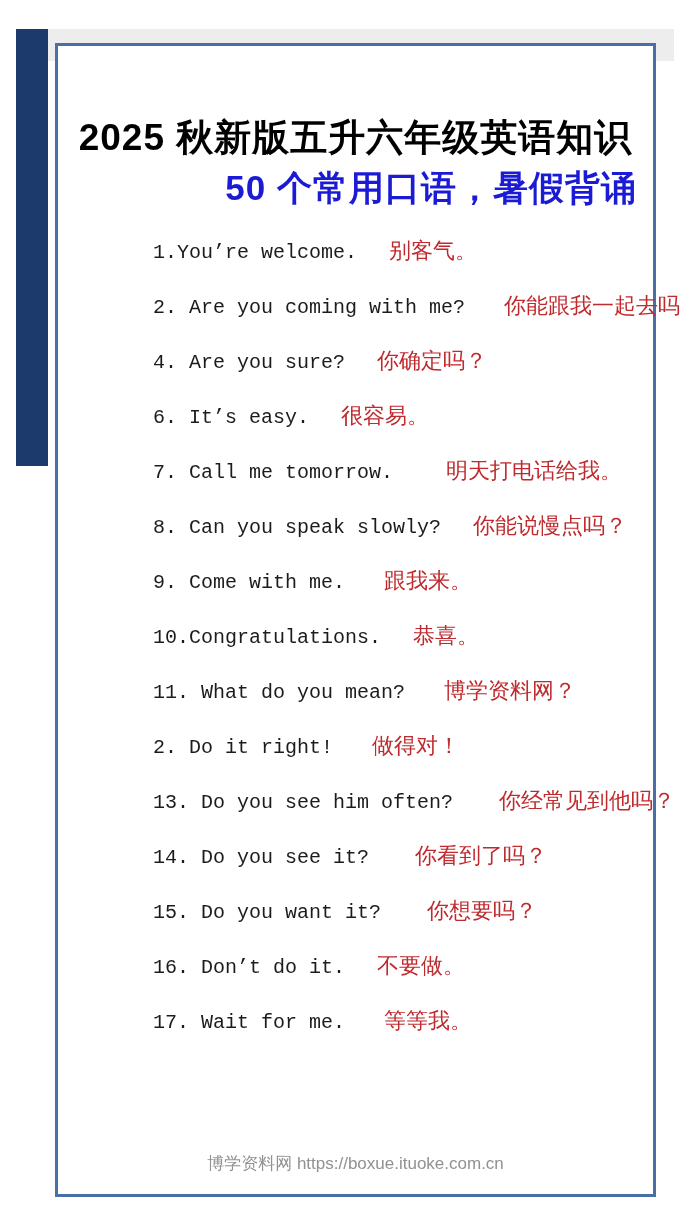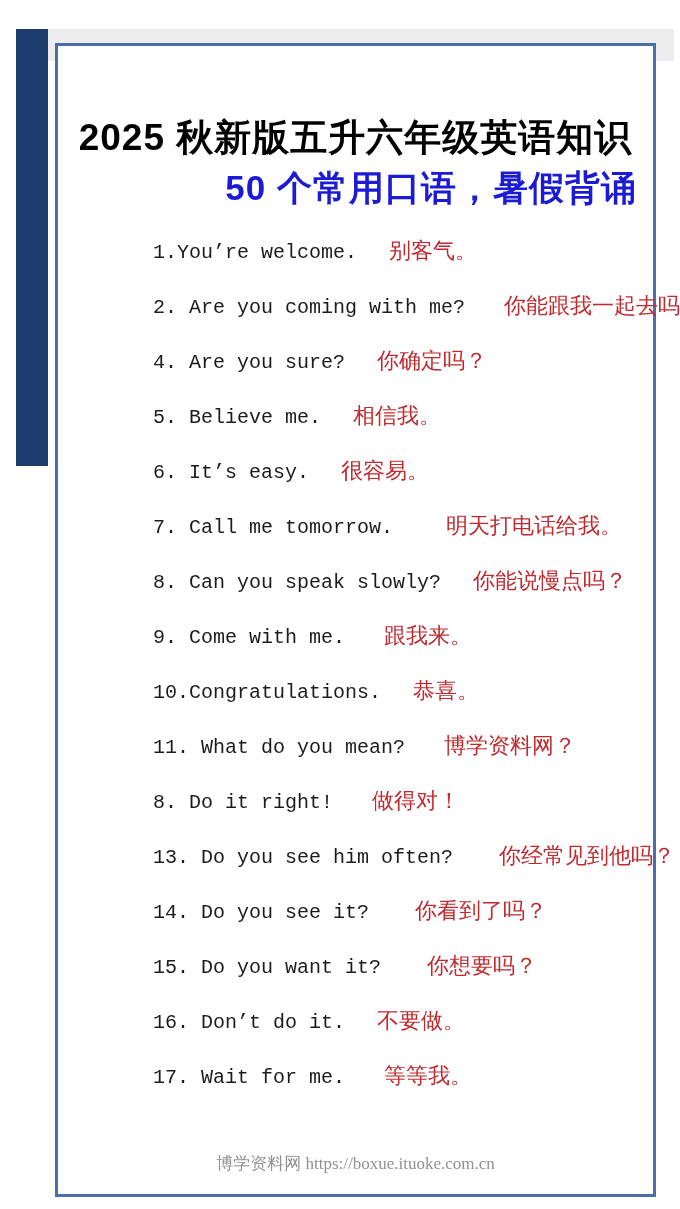--- a/index.html
+++ b/index.html
@@ -79,21 +79,21 @@
   }
   .phrase-zh {
     font-family: "DejaVu Sans", sans-serif;
     color: var(--red-color);
     font-size: 22px;
   }
   .doc-footer {
     position: absolute;
     left: 0; right: 0; bottom: 1px;
     text-align: center;
-    font-family: Liberation Serif, serif;
+    font-family: Liberation Sans, sans-serif;
     font-size: 17px;
     line-height: 26px;
     color: var(--footer-color);
     white-space: nowrap;
     margin-top: 24px;
   }
 </style>
 </head>
 <body>
 
@@ -102,28 +102,27 @@
 
 <div class="page-frame">
   <div class="doc-title">2025 秋新版五升六年级英语知识</div>
 
   <div class="doc-subtitle">50 个常用口语，暑假背诵</div>
 
   <div class="phrase-list">
       <div class="phrase-line"><span class="phrase-en">1.You’re welcome.</span><span class="phrase-zh">别客气。</span></div>
       <div class="phrase-line"><span class="phrase-en">2. Are you coming with me?</span><span class="phrase-zh"> 你能跟我一起去吗？</span></div>
       <div class="phrase-line"><span class="phrase-en">4. Are you sure?</span><span class="phrase-zh">你确定吗？</span></div>
-      <div class="phrase-line"><span class="phrase-en">5. Believe me.</span><span class="phrase-zh">相信我。</span></div>
       <div class="phrase-line"><span class="phrase-en">6. It’s easy.</span><span class="phrase-zh">很容易。</span></div>
       <div class="phrase-line"><span class="phrase-en">7. Call me tomorrow.</span><span class="phrase-zh">   明天打电话给我。</span></div>
       <div class="phrase-line"><span class="phrase-en">8. Can you speak slowly?</span><span class="phrase-zh">你能说慢点吗？</span></div>
       <div class="phrase-line"><span class="phrase-en">9. Come with me.</span><span class="phrase-zh"> 跟我来。</span></div>
       <div class="phrase-line"><span class="phrase-en">10.Congratulations.</span><span class="phrase-zh">恭喜。</span></div>
       <div class="phrase-line"><span class="phrase-en">11. What do you mean?</span><span class="phrase-zh"> 博学资料网？</span></div>
-      <div class="phrase-line"><span class="phrase-en">8. Do it right!</span><span class="phrase-zh"> 做得对！</span></div>
+      <div class="phrase-line"><span class="phrase-en">2. Do it right!</span><span class="phrase-zh"> 做得对！</span></div>
       <div class="phrase-line"><span class="phrase-en">13. Do you see him often?</span><span class="phrase-zh">  你经常见到他吗？</span></div>
       <div class="phrase-line"><span class="phrase-en">14. Do you see it?</span><span class="phrase-zh">  你看到了吗？</span></div>
       <div class="phrase-line"><span class="phrase-en">15. Do you want it?</span><span class="phrase-zh">  你想要吗？</span></div>
       <div class="phrase-line"><span class="phrase-en">16. Don’t do it.</span><span class="phrase-zh">不要做。</span></div>
       <div class="phrase-line"><span class="phrase-en">17. Wait for me.</span><span class="phrase-zh"> 等等我。</span></div>
     </div>
 
   <div class="doc-footer">博学资料网 https://boxue.ituoke.com.cn</div>
 </div>
 

